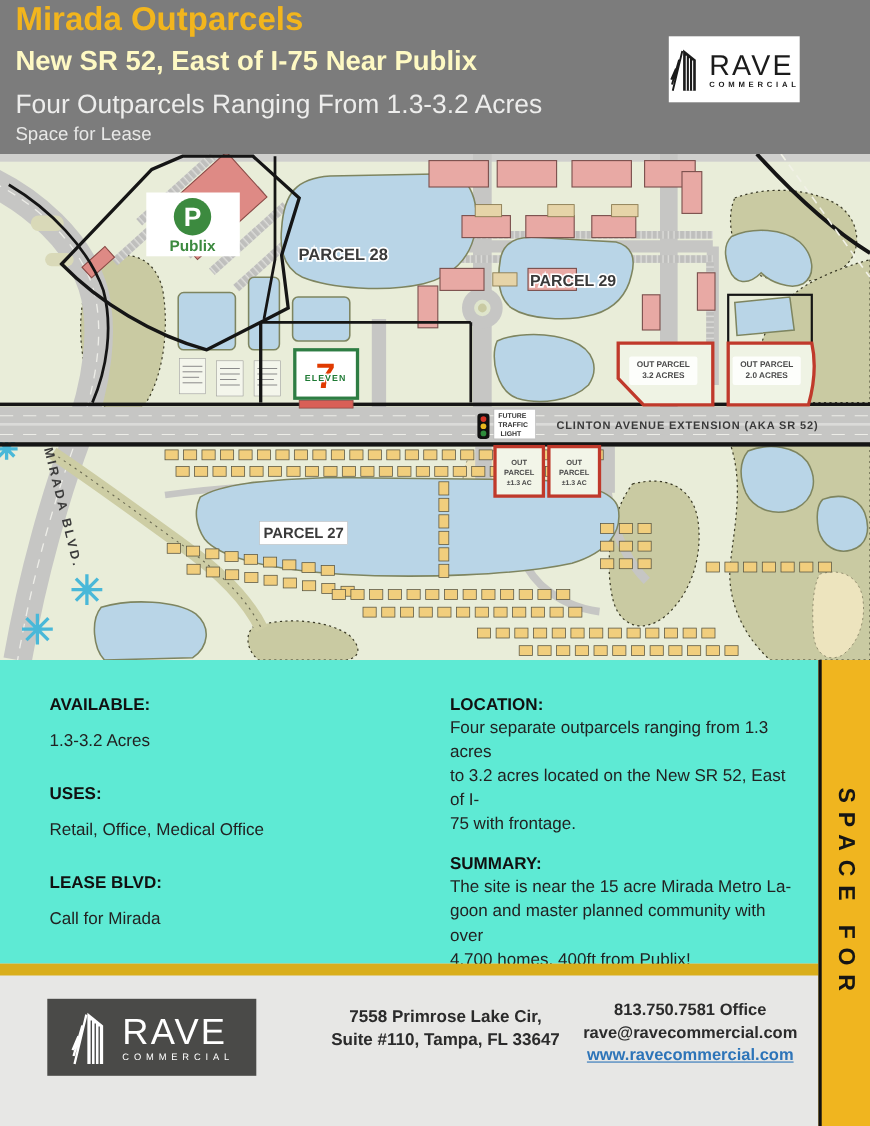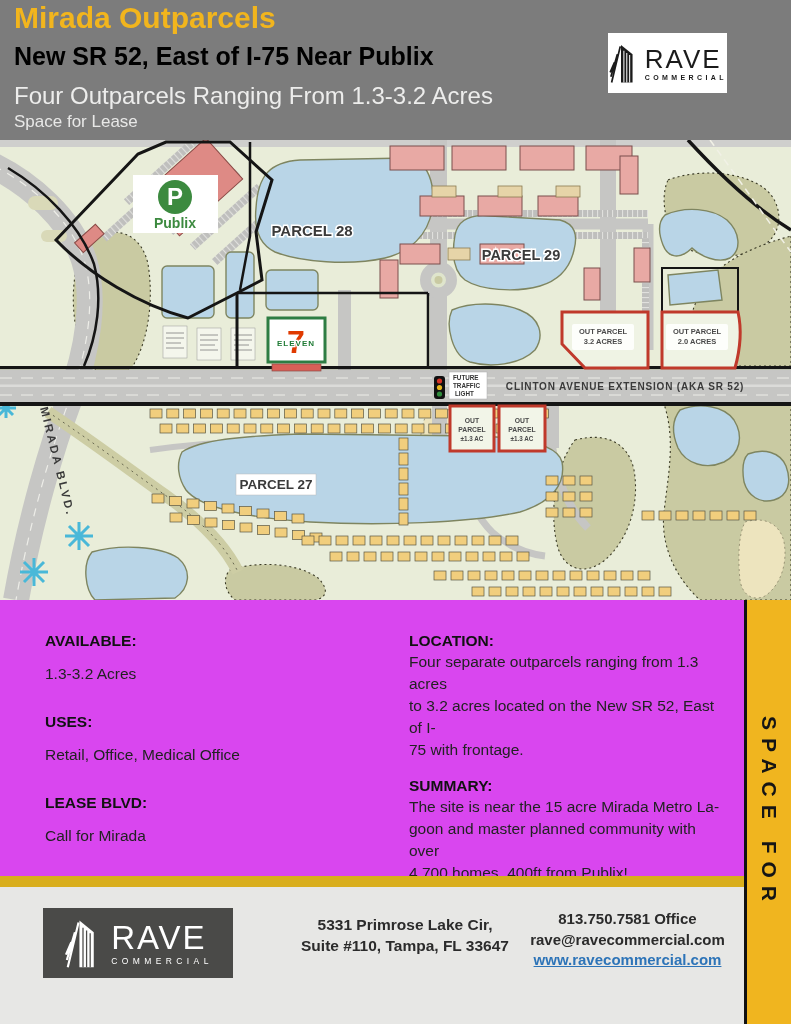--- a/index.html
+++ b/index.html
@@ -2,38 +2,38 @@
 <html><head>
 <meta charset="utf-8">
 <style>
   html,body{margin:0;padding:0;background:#fff;}
   .page{position:relative;width:791px;height:1024px;overflow:hidden;
         font-family:"Liberation Sans",sans-serif;background:#E6E6E4;}
 
   
   .header{position:absolute;left:0;top:0;width:791px;height:144px;background:#7C7C7C;}
   .h-title{position:absolute;left:14px;top:1px;font-size:30px;font-weight:bold;color:#F2B51D;}
-  .h-sub{position:absolute;left:14px;top:42px;font-size:25px;font-weight:bold;color:#000000;}
+  .h-sub{position:absolute;left:14px;top:42px;font-size:25px;font-weight:bold;color:#fef9c3;}
   .h-tag{position:absolute;left:14px;top:82px;font-size:24px;font-weight:400;color:#EDEDEC;}
   .h-lease{position:absolute;left:14px;top:112px;font-size:17px;font-weight:400;color:#E8E8E7;}
   .logo-box{position:absolute;right:64px;top:33px;width:119px;height:60px;background:#fff;
             display:flex;align-items:center;justify-content:center;gap:5px;}
   .wordmark{display:flex;flex-direction:column;line-height:1;}
   .wm-name{font-size:26px;letter-spacing:2px;color:#1b1b1b;font-weight:400;}
   .wm-sub{font-size:7px;letter-spacing:3.4px;color:#1b1b1b;margin-top:2px;font-weight:bold;}
 
   
   .map{position:absolute;left:0;top:140px;width:791px;height:460px;background:#E9EDD9;}
   .map svg{display:block;}
   .house{fill:#F1CE7D;stroke:#5B5742;stroke-width:.7;}
   .plabel{font-weight:bold;fill:#3a3a3a;paint-order:stroke;stroke:#ffffff;stroke-width:3px;}
   .oplabel{font-weight:bold;fill:#4a4a4a;text-anchor:middle;}
 
   
-  .details{position:absolute;left:0;top:600px;width:744px;height:276px;background:#d946ef;}
+  .details{position:absolute;left:0;top:600px;width:744px;height:276px;background:#5eead4;}
   .col1{position:absolute;left:45px;top:30px;width:300px;}
   .col2{position:absolute;left:375px;top:30px;width:350px;}
   .lbl{font-size:15.5px;font-weight:bold;color:#111;line-height:21px;}
   .val{font-size:15.5px;color:#222;line-height:21px;margin-top:12px;}
   .pair{margin-bottom:27px;}
   .block{margin-bottom:10px;margin-left:34px;}
   .line{font-size:15.5px;color:#222;line-height:22px;}
 
   
   .goldrule{position:absolute;left:0;top:876px;width:744px;height:11px;background:#D9AE1C;}
@@ -462,21 +462,21 @@
         <path d="M18,4 L34,17 L34,56 L18,56 Z" fill="#ffffff"></path>
         <path d="M22,12 V56 M26,15 V56 M30,18 V56" stroke="#4A4A48" stroke-width="1.4"></path>
         <path d="M17,6 L5,56 M13,17 L4,48 M9,28 L3,42" stroke="#ffffff" stroke-width="2.4" fill="none"></path>
       </svg>
       <div class="wordmark">
         <span class="f-name">RAVE</span>
         <span class="f-sub">COMMERCIAL</span>
       </div>
     </div>
     <div class="f-center">
-      <div>5331 Primrose Lake Cir,</div>
+      <div>7558 Primrose Lake Cir,</div>
       <div>Suite #110, Tampa, FL 33647</div>
     </div>
     <div class="f-right">
       <div>813.750.7581 Office</div>
       <div>rave@ravecommercial.com</div>
       <div class="f-link">www.ravecommercial.com</div>
     </div>
   </div>
 
   <div class="sidebar">

